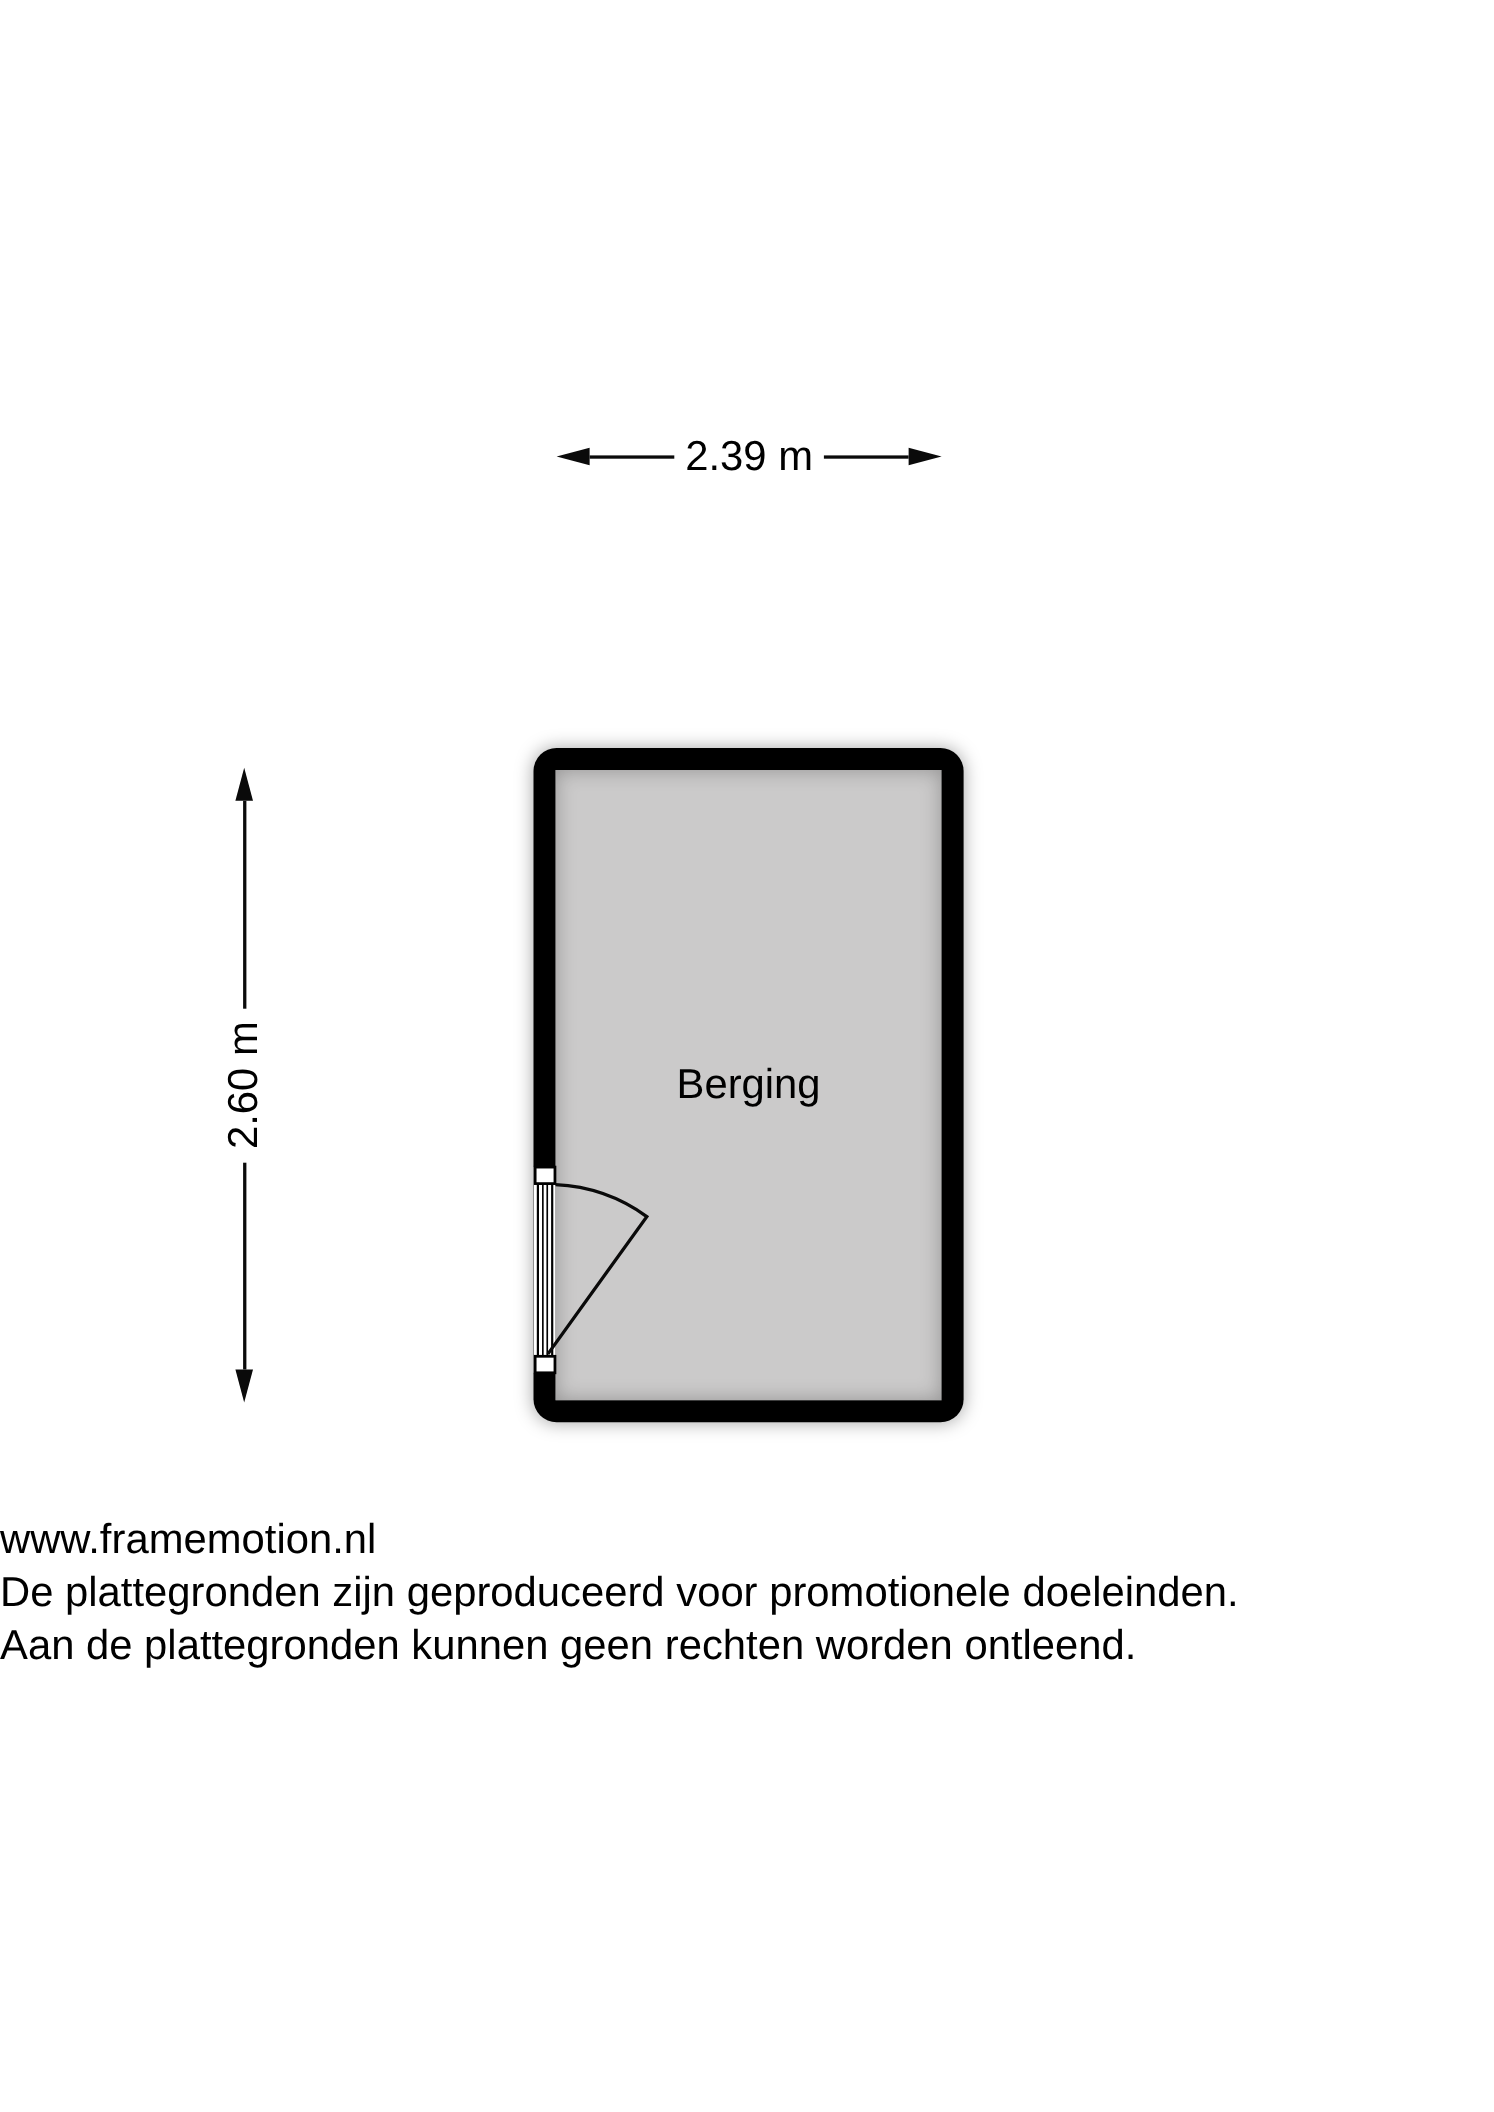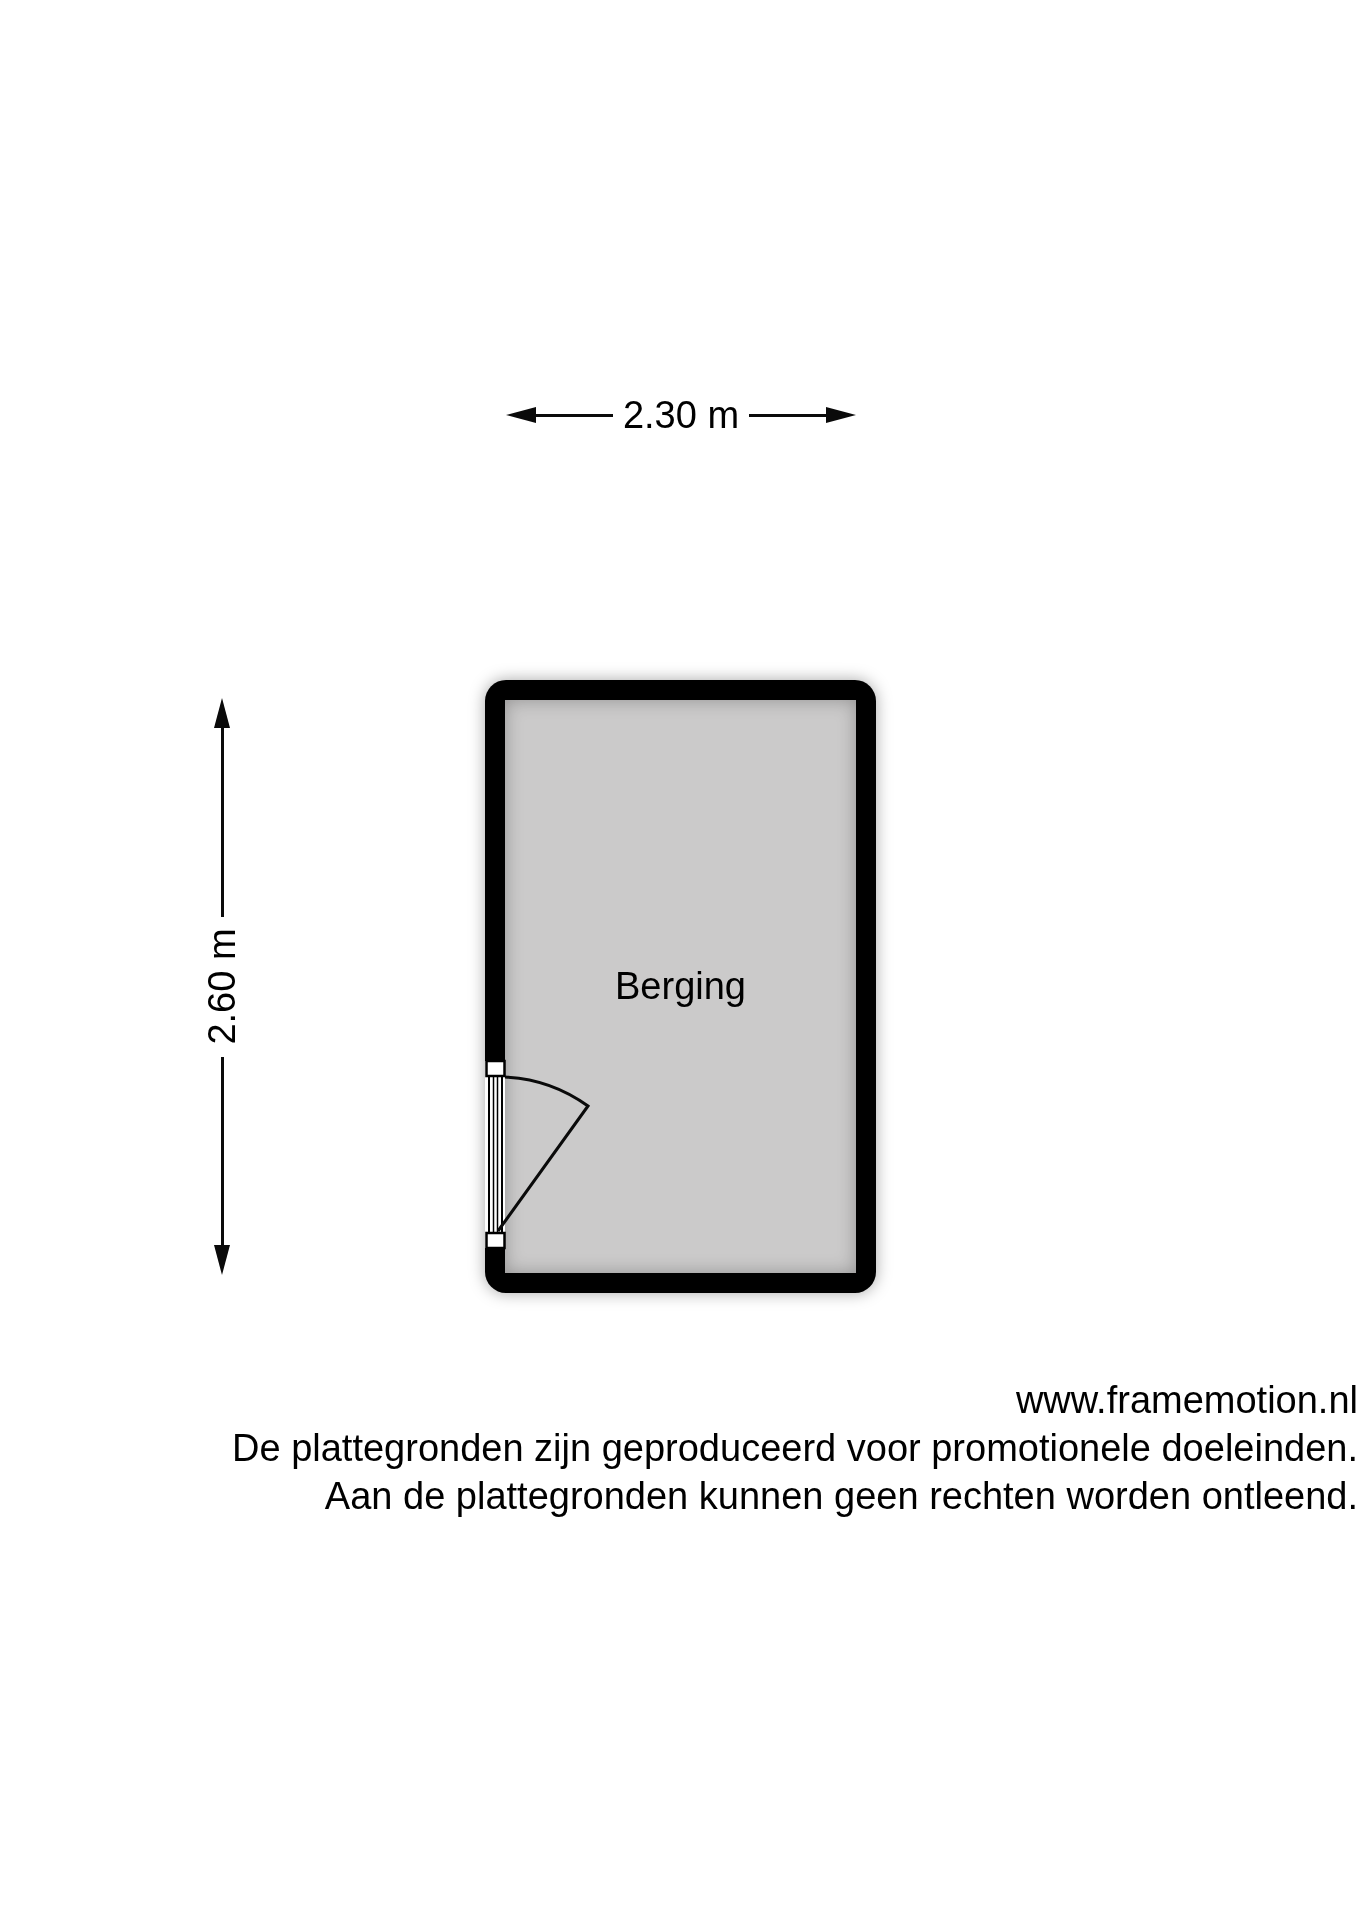--- a/index.html
+++ b/index.html
@@ -71,35 +71,34 @@
     position: absolute;
     left: 20px; top: 20px; right: 20px; bottom: 20px;
     display: flex; align-items: center; justify-content: center;
     font-size: 38px;
   }
 
   
   .footer {
     position: absolute;
     left: 0; right: 0; top: 1376px;
-    text-align: right;
+    text-align: left;
     font-size: 38px; line-height: 48px;
     white-space: nowrap;
-    margin-left: 13px;
   }
 </style>
 </head>
 <body>
 
 <div class="canvas">
 
   <div class="dim-h">
     <div class="tri tri-left"></div>
     <div class="seg"></div>
-    <div class="label">2.30 m</div>
+    <div class="label">2.39 m</div>
     <div class="seg"></div>
     <div class="tri tri-right"></div>
   </div>
 
   <div class="dim-v">
     <div class="tri tri-up"></div>
     <div class="seg"></div>
     <div class="label-box">
       <div class="label">2.60 m</div>
     </div>

